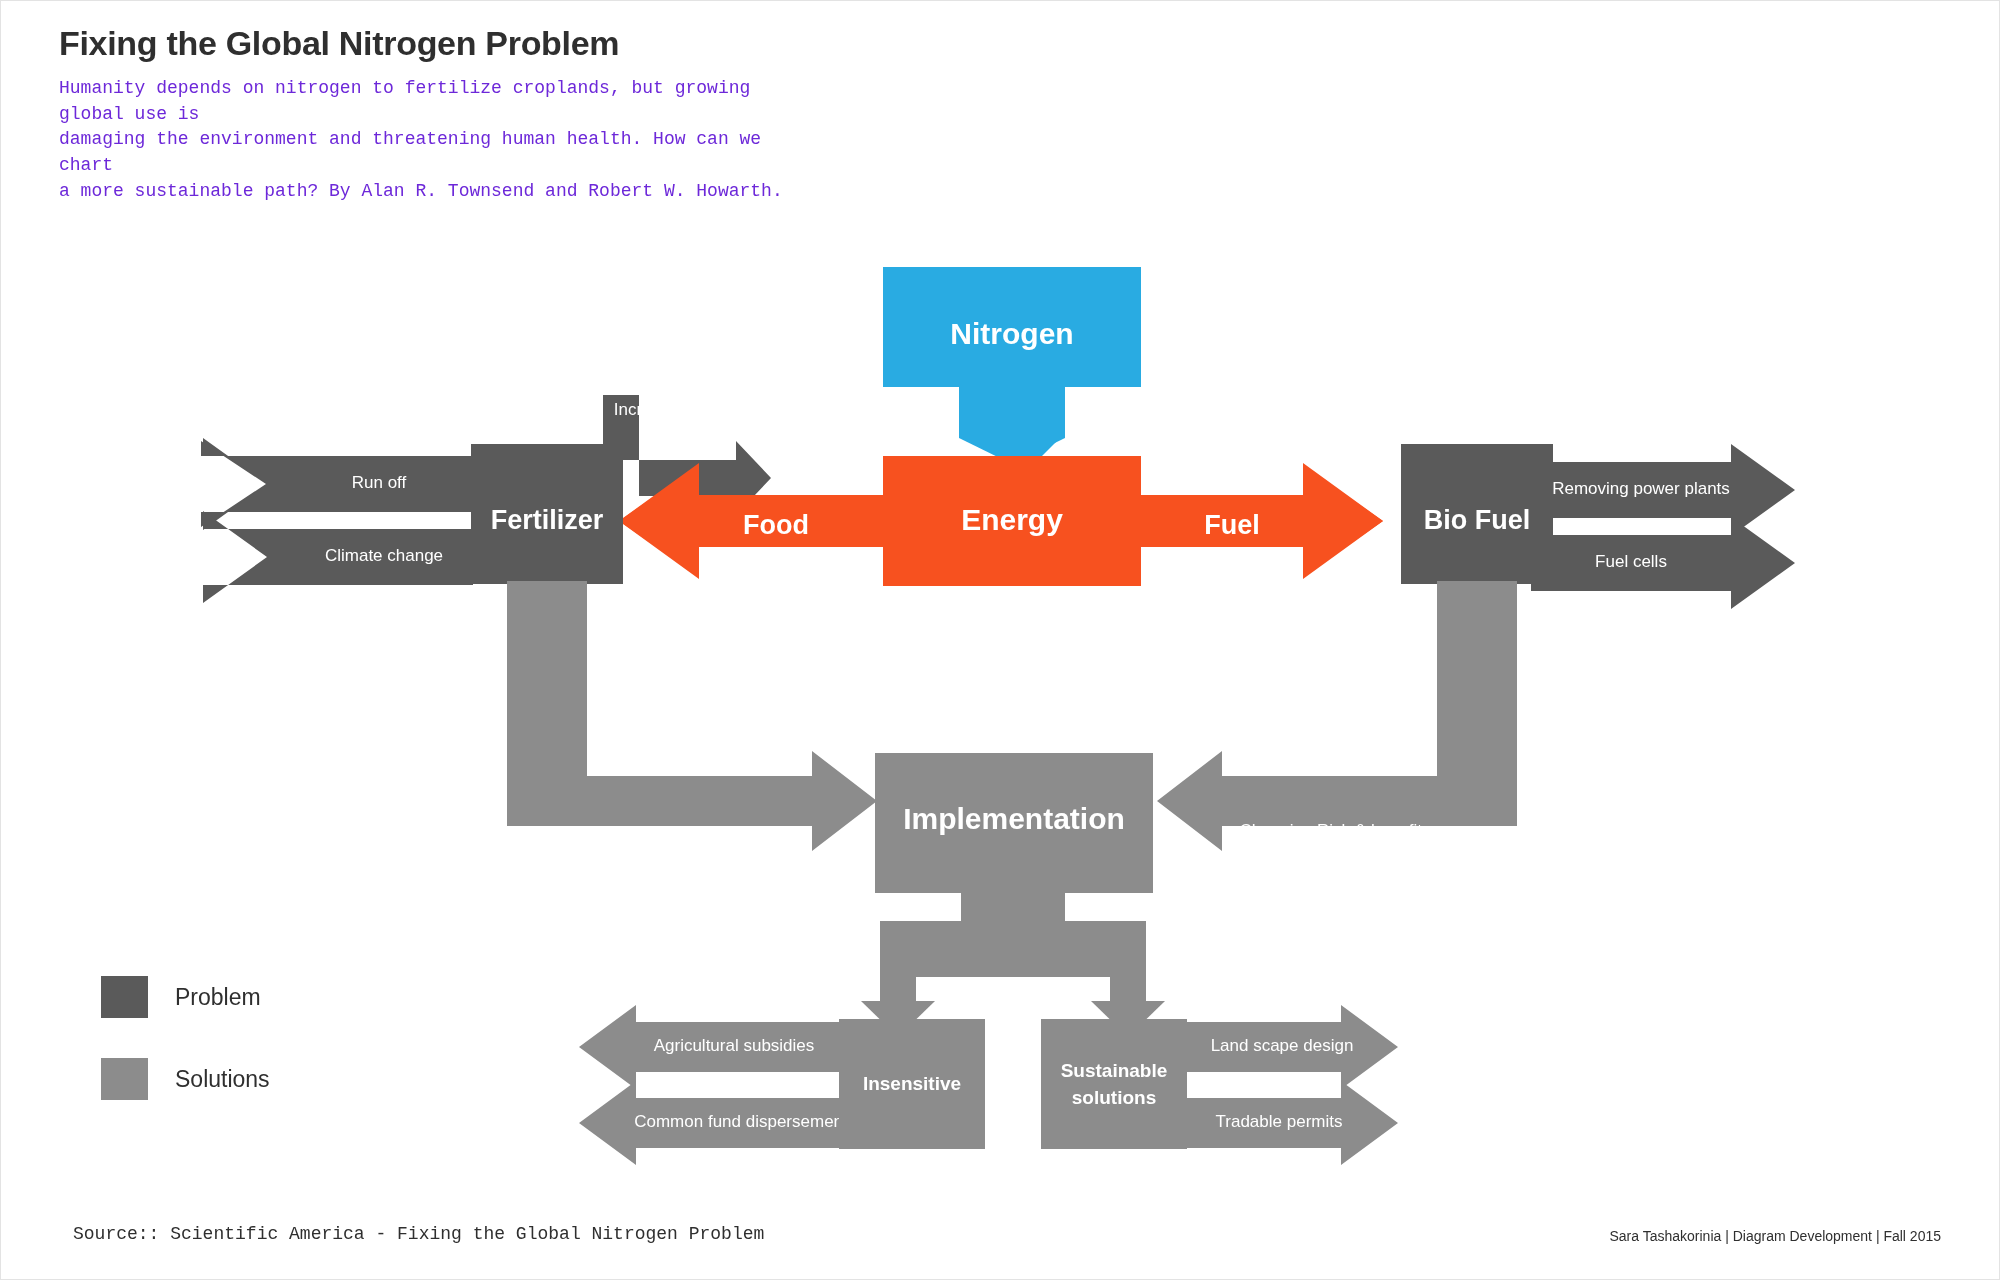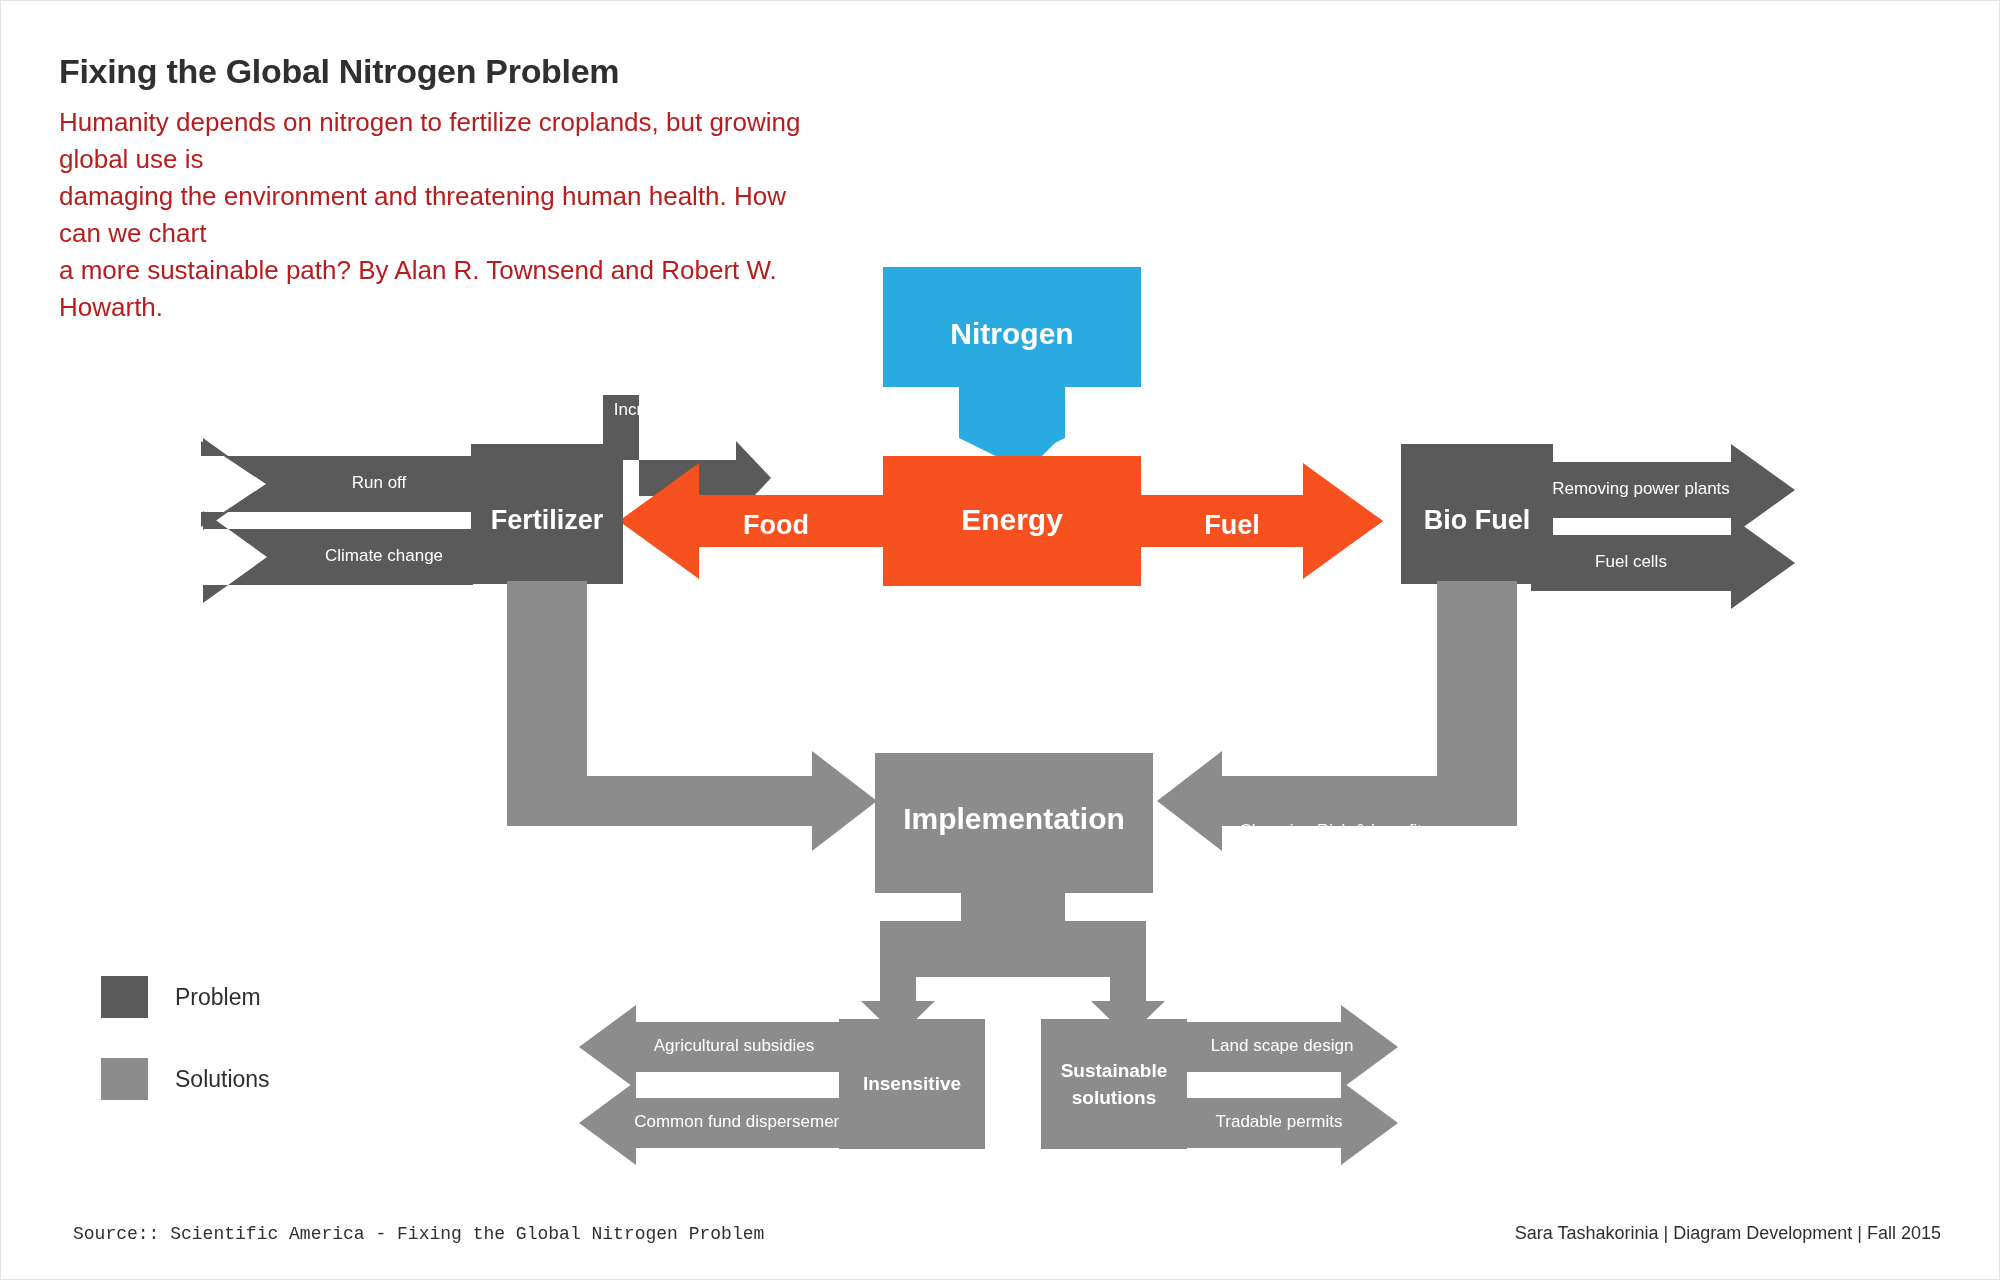--- a/index.html
+++ b/index.html
@@ -15,36 +15,37 @@
     position: relative;
     width: 2000px;
     height: 1280px;
     background: #ffffff;
     border: 1px solid #e3e3e3;
     box-sizing: border-box;
     overflow: hidden;
   }
 
   
-  #header { position: absolute; left: 58px; top: 24px; width: 900px; margin-top: 28px; }
+  #header { position: absolute; left: 58px; top: 24px; width: 900px; }
   #title {
     font-size: 34px;
     font-weight: bold;
     color: #2f2f2f;
     letter-spacing: -0.3px;
     margin: 0 0 14px 0;
     line-height: 1.1;
   }
   #subtitle {
-    font-size: 26px;
-    color: #b91c1c;
+    font-size: 18px;
+    color: #6d28d9;
     line-height: 1.42;
     max-width: 760px;
     white-space: pre-line;
     margin: 0;
+    font-family: Liberation Mono, monospace;
   }
 
   
   #diagram {
     position: absolute;
     left: 0; top: 0;
     width: 2000px; height: 1280px;
   }
   .nodeLabel {
     fill: #ffffff;
@@ -87,21 +88,21 @@
     left: 72px;
     bottom: 35px;
     font-size: 18px;
     color: #2f2f2f;
     font-family: Liberation Mono, monospace;
   }
   #footer-right {
     position: absolute;
     right: 58px;
     bottom: 35px;
-    font-size: 18px;
+    font-size: 14px;
     color: #2f2f2f;
     text-align: right;
   }
 </style>
 </head>
 <body>
 
 <div id="page">
 
   <div id="header">

